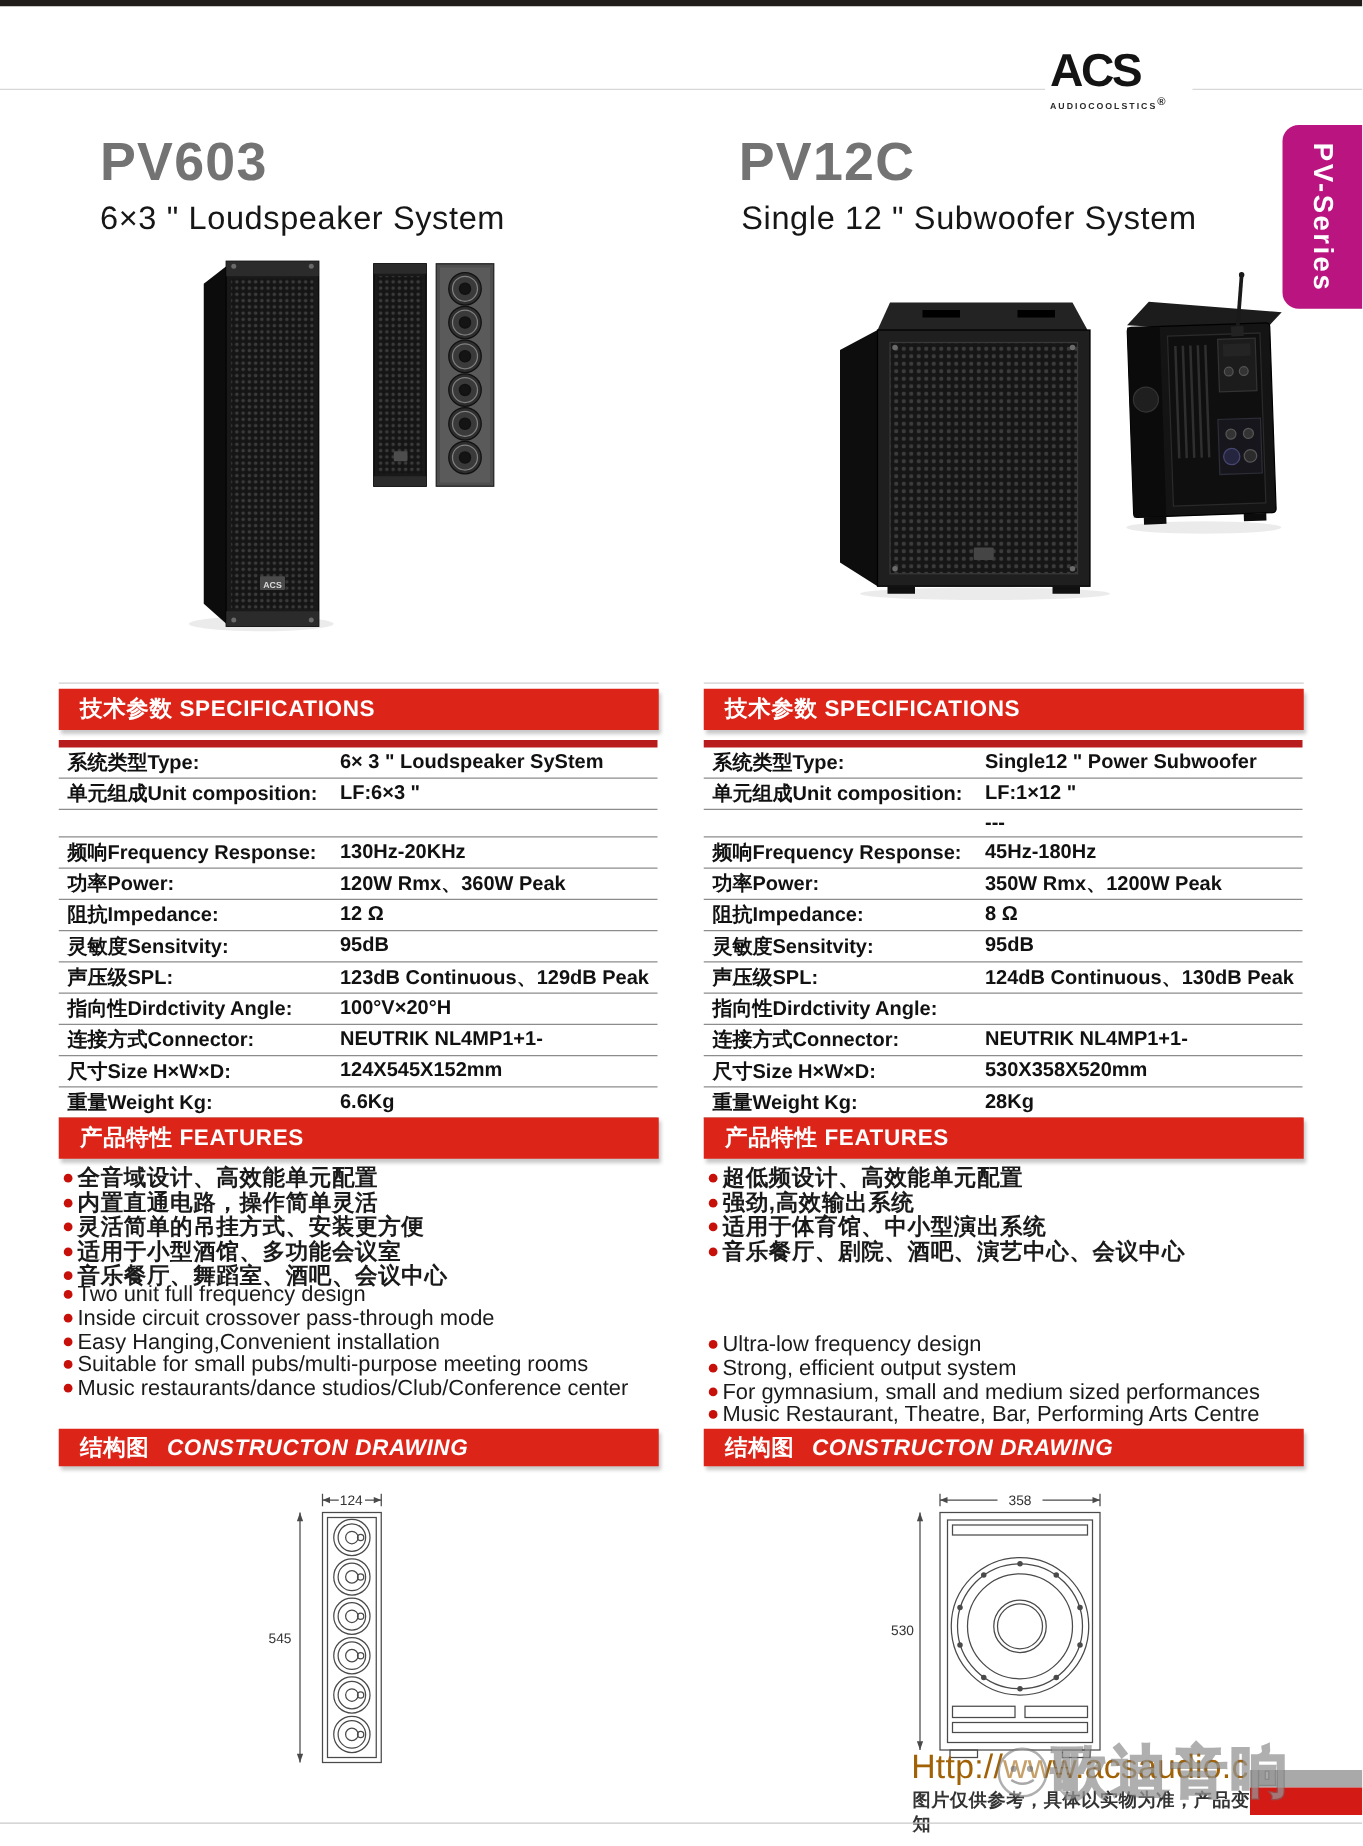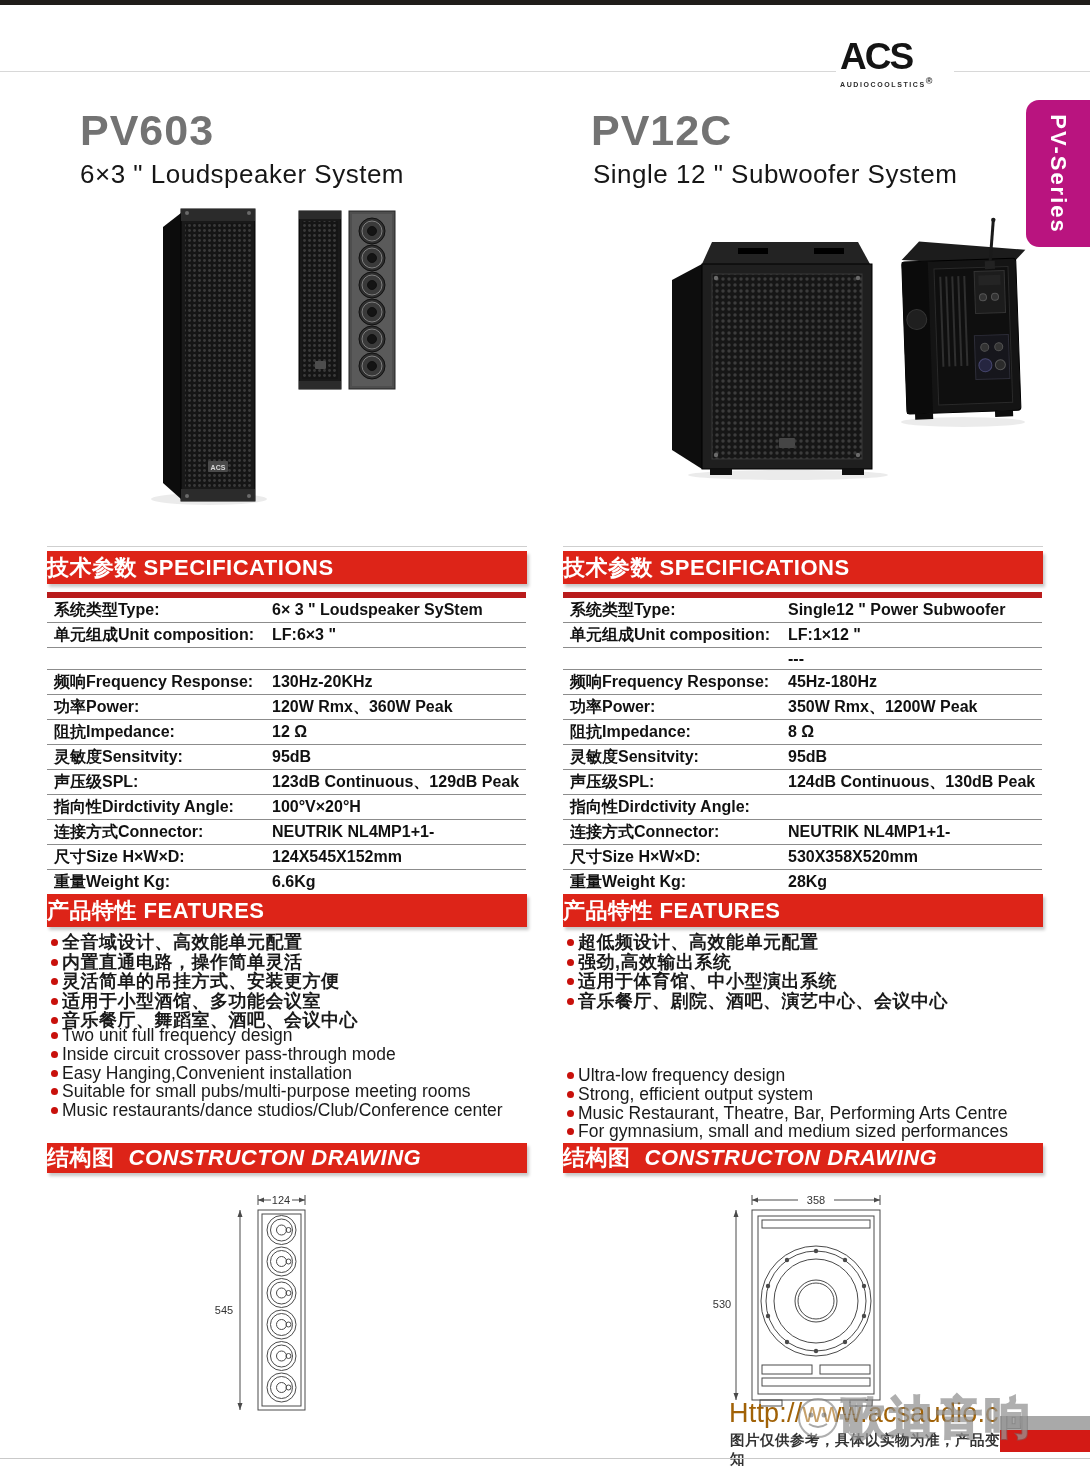--- a/index.html
+++ b/index.html
@@ -21,21 +21,21 @@
     writing-mode:vertical-rl;font-size:22px;font-weight:bold;color:#fff;letter-spacing:2px;white-space:nowrap;}
   
   .col{position:absolute;top:0;width:480px;height:1477px;}
   #col-a{left:47px;} #col-b{left:563px;}
   .model-title{position:absolute;top:106px;left:33px;font-size:43px;font-weight:900;color:#737373;letter-spacing:1px;}
   #col-b .model-title{left:28px;}
   .model-subtitle{position:absolute;top:159px;left:33px;font-size:26px;color:#161616;letter-spacing:0.5px;}
   #col-b .model-subtitle{left:30px;}
   
   .sec-bar{position:absolute;left:0;width:480px;height:33px;background:#dd2418;color:#fff;
-    font-size:22px;font-weight:bold;line-height:33px;box-sizing:border-box;
+    font-size:18px;font-weight:bold;line-height:33px;padding-left:17px;box-sizing:border-box;
     box-shadow:2px 3px 3px rgba(0,0,0,0.22);letter-spacing:0.5px;}
   .sec-rule{position:absolute;left:0;top:546px;width:480px;height:1px;background:#cfcfcf;}
   .bar-specs{top:551px;} .bar-features{top:894px;} .bar-drawing{top:1143px;height:30px;line-height:30px;}
   .bar-drawing .en{margin-left:14px;font-style:italic;}
   
   .spec-table{position:absolute;left:0;top:592px;width:479px;border-top:6px solid #b91c1c;}
   .spec-row{display:flex;align-items:center;height:24px;border-bottom:1px solid #8c8c8c;
     font-size:16px;font-weight:bold;color:#111;}
   .spec-row.gap{height:21px;}
   .spec-label{width:218px;padding-left:7px;white-space:nowrap;overflow:hidden;}
@@ -445,25 +445,25 @@
       <div class="feat-item">
           <span class="bullet"></span>
           <span>Ultra-low frequency design</span>
         </div>
       <div class="feat-item">
           <span class="bullet"></span>
           <span>Strong, efficient output system</span>
         </div>
       <div class="feat-item">
           <span class="bullet"></span>
+          <span>For gymnasium, small and medium sized performances</span>
+        </div>
+      <div class="feat-item">
+          <span class="bullet"></span>
           <span>Music Restaurant, Theatre, Bar, Performing Arts Centre</span>
-        </div>
-      <div class="feat-item">
-          <span class="bullet"></span>
-          <span>For gymnasium, small and medium sized performances</span>
         </div>
     </div>
 
     <div class="sec-bar bar-drawing">
       <span>结构图</span><span class="en">CONSTRUCTON DRAWING</span>
     </div>
 
     <svg class="drawing-svg" width="240" height="240" viewBox="0 0 240 240">
       <g stroke="#4a4a4a" fill="none" stroke-width="1">
         <line x1="56" y1="14" x2="102" y2="14"></line>

